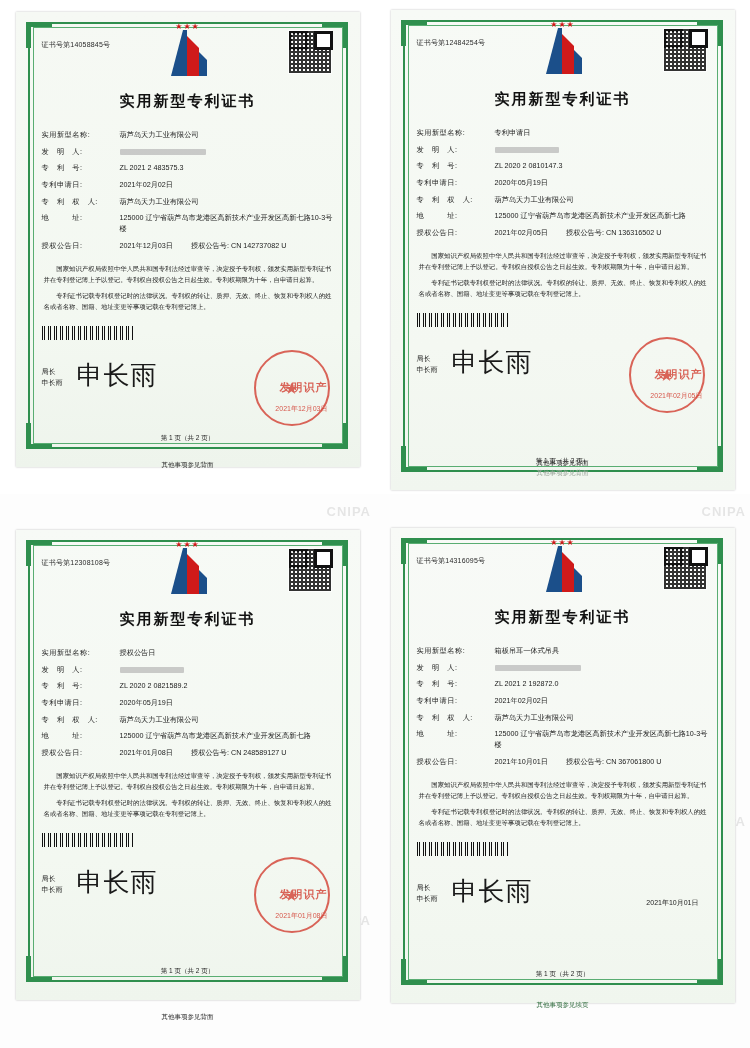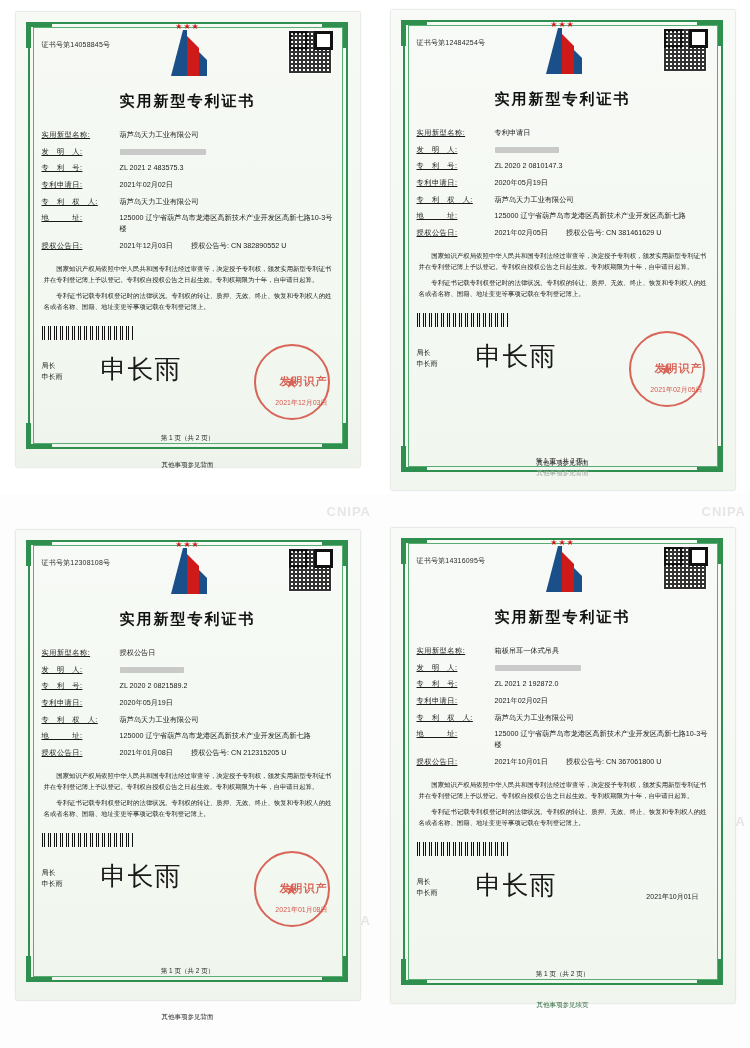--- a/index.html
+++ b/index.html
@@ -129,21 +129,20 @@
   .frow {
     display: flex;
     align-items: flex-start;
     margin-bottom: 5.5px;
   }
   .flabel {
     width: 78px;
     flex: 0 0 78px;
     letter-spacing: 0.5px;
     white-space: nowrap;
-    text-decoration: underline;
   }
   .fvalue { flex: 1 1 auto; }
   .fvalue.two { display: flex; gap: 18px; }
   .redact {
     display: inline-block;
     height: 6px;
     background: #b9b9b9;
     border-radius: 1px;
     vertical-align: middle;
     opacity: 0.75;
@@ -164,25 +163,24 @@
 
   .barcode {
     margin-top: 14px;
     height: 14px;
     width: 92px;
     background: repeating-linear-gradient(90deg,#111 0 1px,transparent 1px 2px,#111 2px 3px,transparent 3px 6px);
   }
 
   .sig-row {
     position: relative;
-    margin-top: 6px;
+    margin-top: 12px;
     display: flex;
     align-items: flex-start;
     height: 60px;
-    gap: 24px;
   }
   .sig-labels {
     font-size: 7px;
     line-height: 1.6;
     color: #1a1a1a;
     padding-top: 14px;
   }
   .sig-hand {
     font-family: "DejaVu Serif", serif;
     font-size: 26px;
@@ -320,21 +318,21 @@
           <div class="frow">
             <div class="flabel">地　　　址:</div>
             <div class="fvalue">125000 辽宁省葫芦岛市龙港区高新技术产业开发区高新七路10-3号楼</div>
           </div>
           <div class="frow">
             <div class="flabel">授权公告日:</div>
             <div class="fvalue two">
               <span>2021年12月03日</span>
               <span>
                 <span>授权公告号:</span>
-                <span>CN 382890552 U</span>
+                <span>CN 142737082 U</span>
               </span>
             </div>
           </div>
         </div>
 
         <div class="body-text">
           <p>国家知识产权局依照中华人民共和国专利法经过审查等，决定授予专利权，颁发实用新型专利证书并在专利登记簿上予以登记。专利权自授权公告之日起生效。专利权期限为十年，自申请日起算。</p>
           <p>专利证书记载专利权登记时的法律状况。专利权的转让、质押、无效、终止、恢复和专利权人的姓名或者名称、国籍、地址变更等事项记载在专利登记簿上。</p>
         </div>
 
@@ -413,21 +411,21 @@
           <div class="frow">
             <div class="flabel">地　　　址:</div>
             <div class="fvalue">125000 辽宁省葫芦岛市龙港区高新技术产业开发区高新七路</div>
           </div>
           <div class="frow">
             <div class="flabel">授权公告日:</div>
             <div class="fvalue two">
               <span>2021年02月05日</span>
               <span>
                 <span>授权公告号:</span>
-                <span>CN 381461629 U</span>
+                <span>CN 136316502 U</span>
               </span>
             </div>
           </div>
         </div>
 
         <div class="body-text">
           <p>国家知识产权局依照中华人民共和国专利法经过审查等，决定授予专利权，颁发实用新型专利证书并在专利登记簿上予以登记。专利权自授权公告之日起生效。专利权期限为十年，自申请日起算。</p>
           <p>专利证书记载专利权登记时的法律状况。专利权的转让、质押、无效、终止、恢复和专利权人的姓名或者名称、国籍、地址变更等事项记载在专利登记簿上。</p>
         </div>
 
@@ -509,21 +507,21 @@
           <div class="frow">
             <div class="flabel">地　　　址:</div>
             <div class="fvalue">125000 辽宁省葫芦岛市龙港区高新技术产业开发区高新七路</div>
           </div>
           <div class="frow">
             <div class="flabel">授权公告日:</div>
             <div class="fvalue two">
               <span>2021年01月08日</span>
               <span>
                 <span>授权公告号:</span>
-                <span>CN 212315205 U</span>
+                <span>CN 248589127 U</span>
               </span>
             </div>
           </div>
         </div>
 
         <div class="body-text">
           <p>国家知识产权局依照中华人民共和国专利法经过审查等，决定授予专利权，颁发实用新型专利证书并在专利登记簿上予以登记。专利权自授权公告之日起生效。专利权期限为十年，自申请日起算。</p>
           <p>专利证书记载专利权登记时的法律状况。专利权的转让、质押、无效、终止、恢复和专利权人的姓名或者名称、国籍、地址变更等事项记载在专利登记簿上。</p>
         </div>
 

